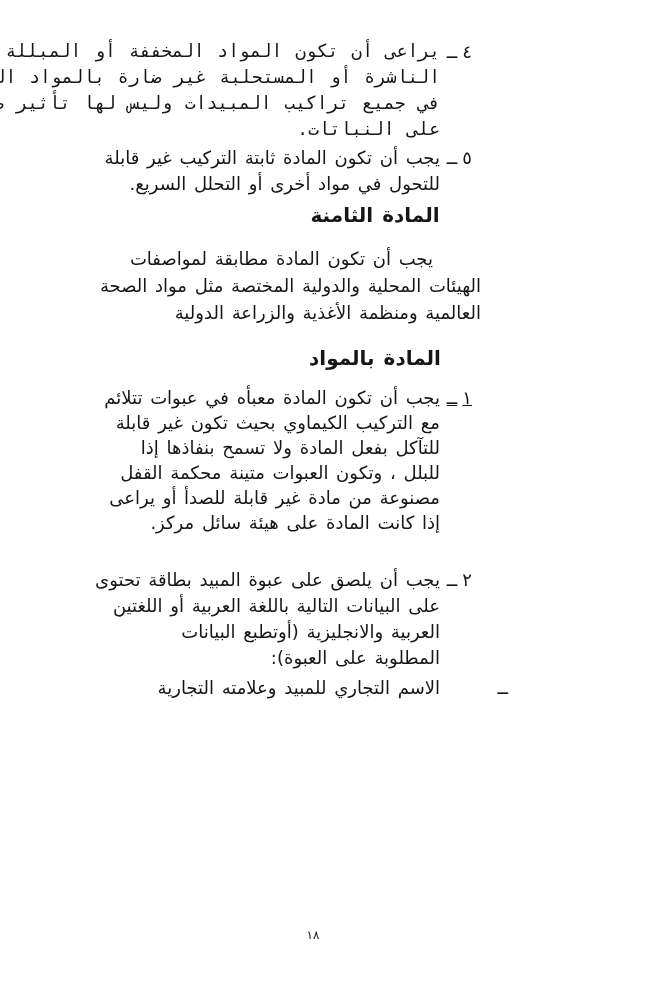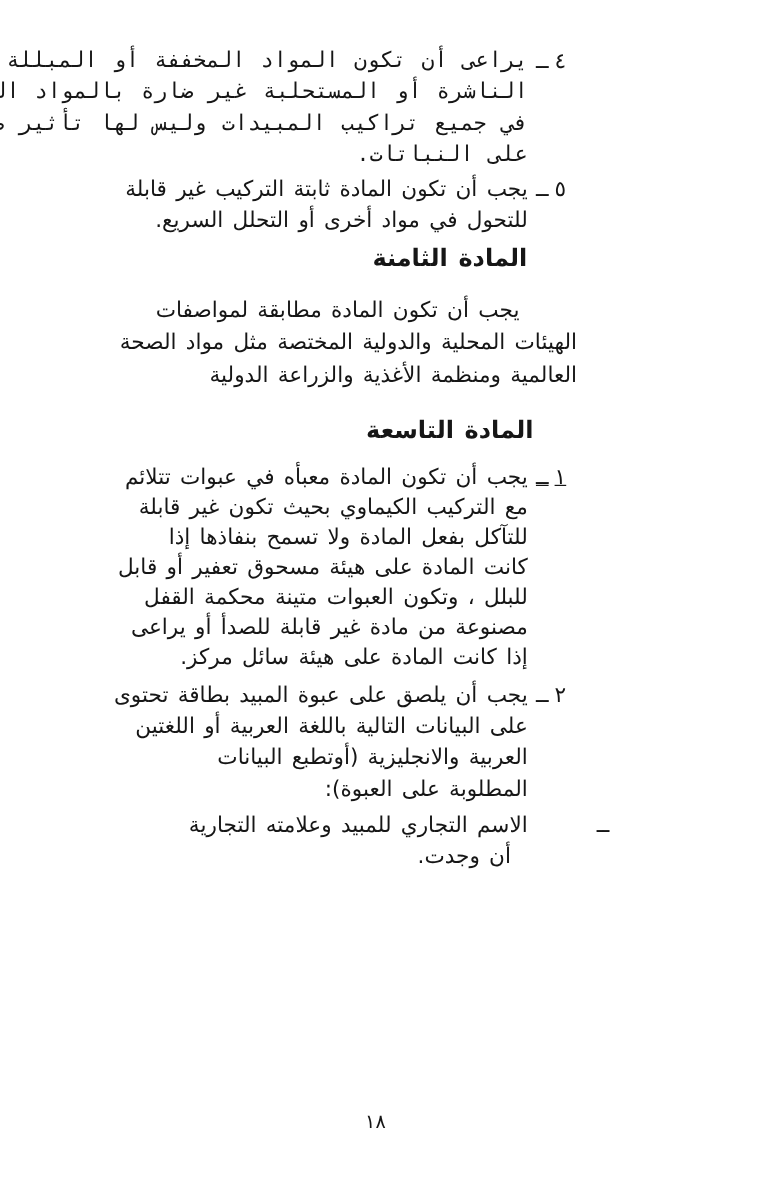--- a/index.html
+++ b/index.html
@@ -39,21 +39,21 @@
     font-weight: bold;
     height: 26px;
     line-height: 26px;
     text-align: center;
     white-space: nowrap;
     word-spacing: 2px;
   }
   .indent-48 { padding-right: 48px; }
   .indent-14 { padding-right: 14px; }
   .pagenum {
-    font-size: 16px;
+    font-size: 12px;
     text-align: center;
     height: 26px;
     line-height: 26px;
   }
 </style>
 </head>
 <body>
 
 <div class="page">
 
@@ -76,48 +76,46 @@
   </div>
 
   <div class="abs heading" style="top:202px; right:162px; width:220px;">المادة الثامنة</div>
 
   <div class="abs lines lh27" style="top:245px; right:166px;">
     <div class="line indent-48">يجب أن تكون المادة مطابقة لمواصفات</div>
     <div class="line">الهيئات المحلية والدولية المختصة مثل مواد الصحة</div>
     <div class="line">العالمية ومنظمة الأغذية والزراعة الدولية</div>
   </div>
 
-  <div class="abs heading" style="top:345px; right:162px; width:220px;">المادة التاسعة</div>
+  <div class="abs heading" style="top:345px; right:162px; width:220px;">المادة بالمواد</div>
 
   <div class="abs marker" style="top:385px; right:175px;text-decoration:underline;">
     <span>١</span><span class="dash">ــ</span>
   </div>
   <div class="abs lines lh25" style="top:385px; right:207px;">
     <div class="line">يجب أن تكون المادة معبأه في عبوات تتلائم</div>
     <div class="line">مع التركيب الكيماوي بحيث تكون غير قابلة</div>
     <div class="line">للتآكل بفعل المادة ولا تسمح بنفاذها إذا</div>
-    <div class="line">كانت المادة على هيئة مسحوق تعفير أو قابل</div>
     <div class="line">للبلل ، وتكون العبوات متينة محكمة القفل</div>
     <div class="line">مصنوعة من مادة غير قابلة للصدأ أو يراعى</div>
     <div class="line">إذا كانت المادة على هيئة سائل مركز.</div>
   </div>
 
   <div class="abs marker" style="top:567px; right:175px;">
     <span>٢</span><span class="dash">ــ</span>
   </div>
   <div class="abs lines" style="top:567px; right:207px;">
     <div class="line">يجب أن يلصق على عبوة المبيد بطاقة تحتوى</div>
     <div class="line">على البيانات التالية باللغة العربية أو اللغتين</div>
     <div class="line">العربية والانجليزية (أوتطبع البيانات</div>
     <div class="line">المطلوبة على العبوة):</div>
   </div>
 
   <div class="abs marker" style="top:675px; right:139px;">
     <span>ــ</span>
   </div>
   <div class="abs lines" style="top:675px; right:207px;">
     <div class="line">الاسم التجاري للمبيد وعلامته التجارية</div>
-    <div class="line indent-14">أن وجدت.</div>
   </div>
 
   <div class="abs pagenum" style="top:922px; left:283px; width:60px;">١٨</div>
 
 </div>
 
 </body></html>

